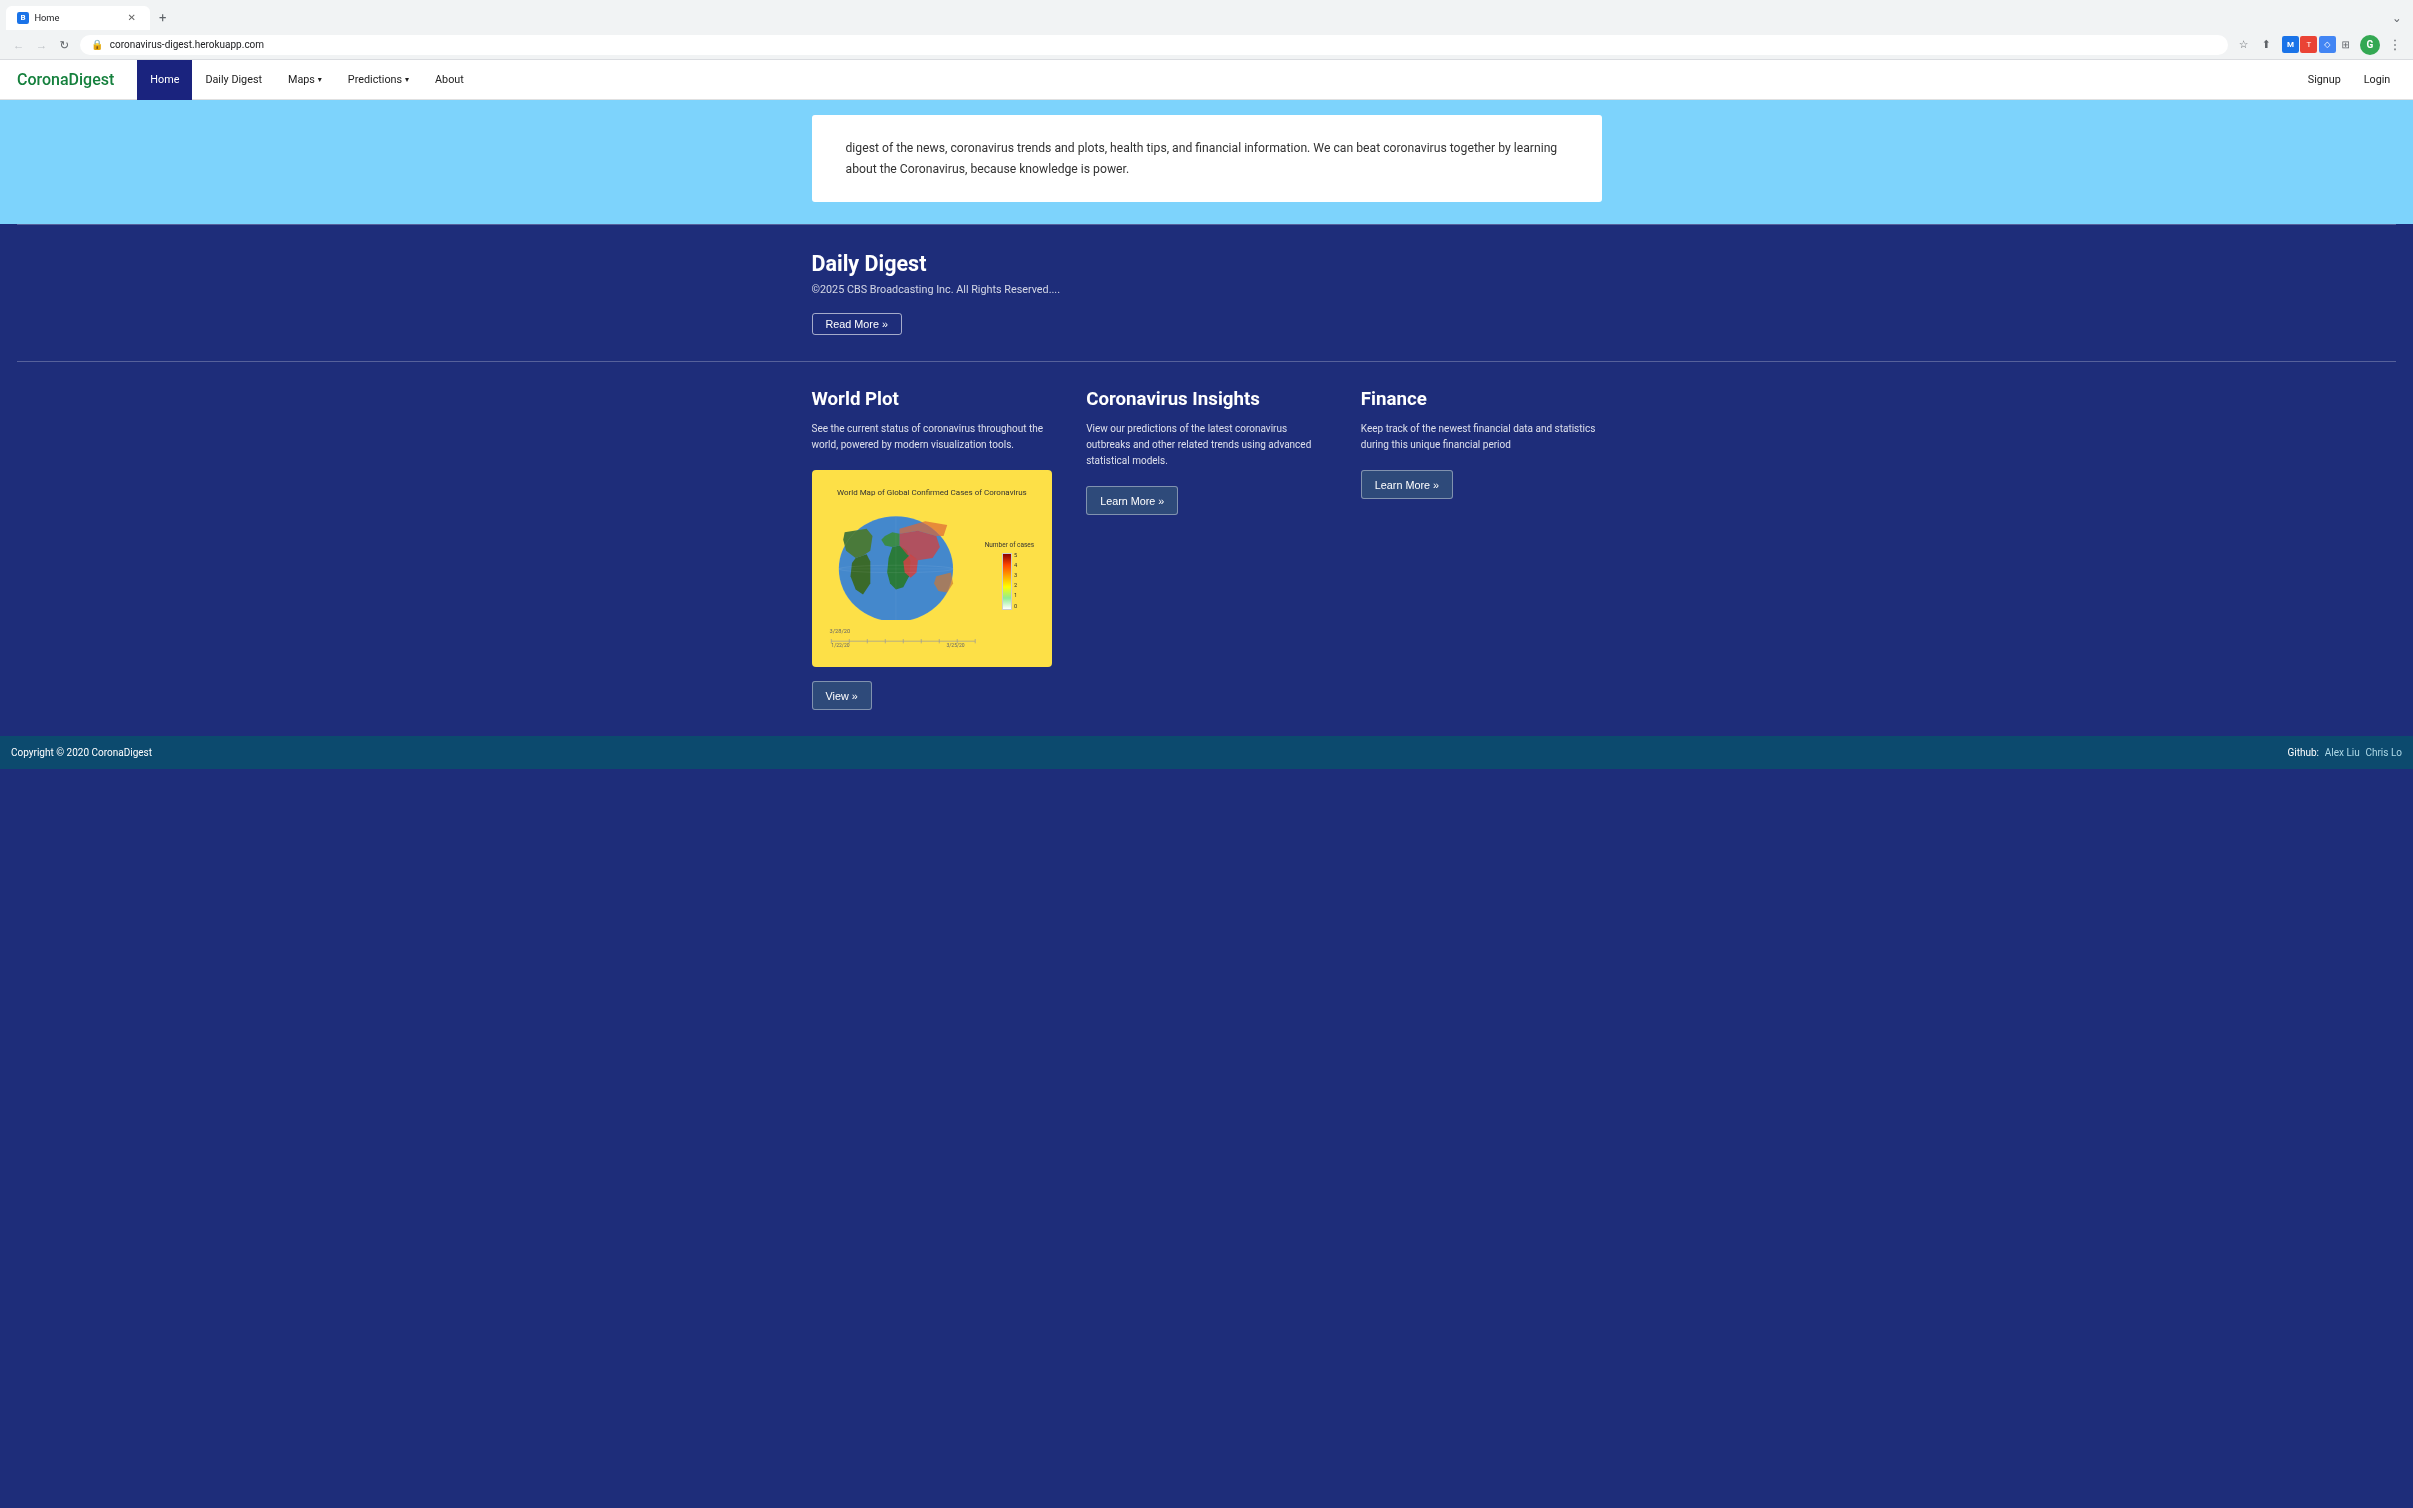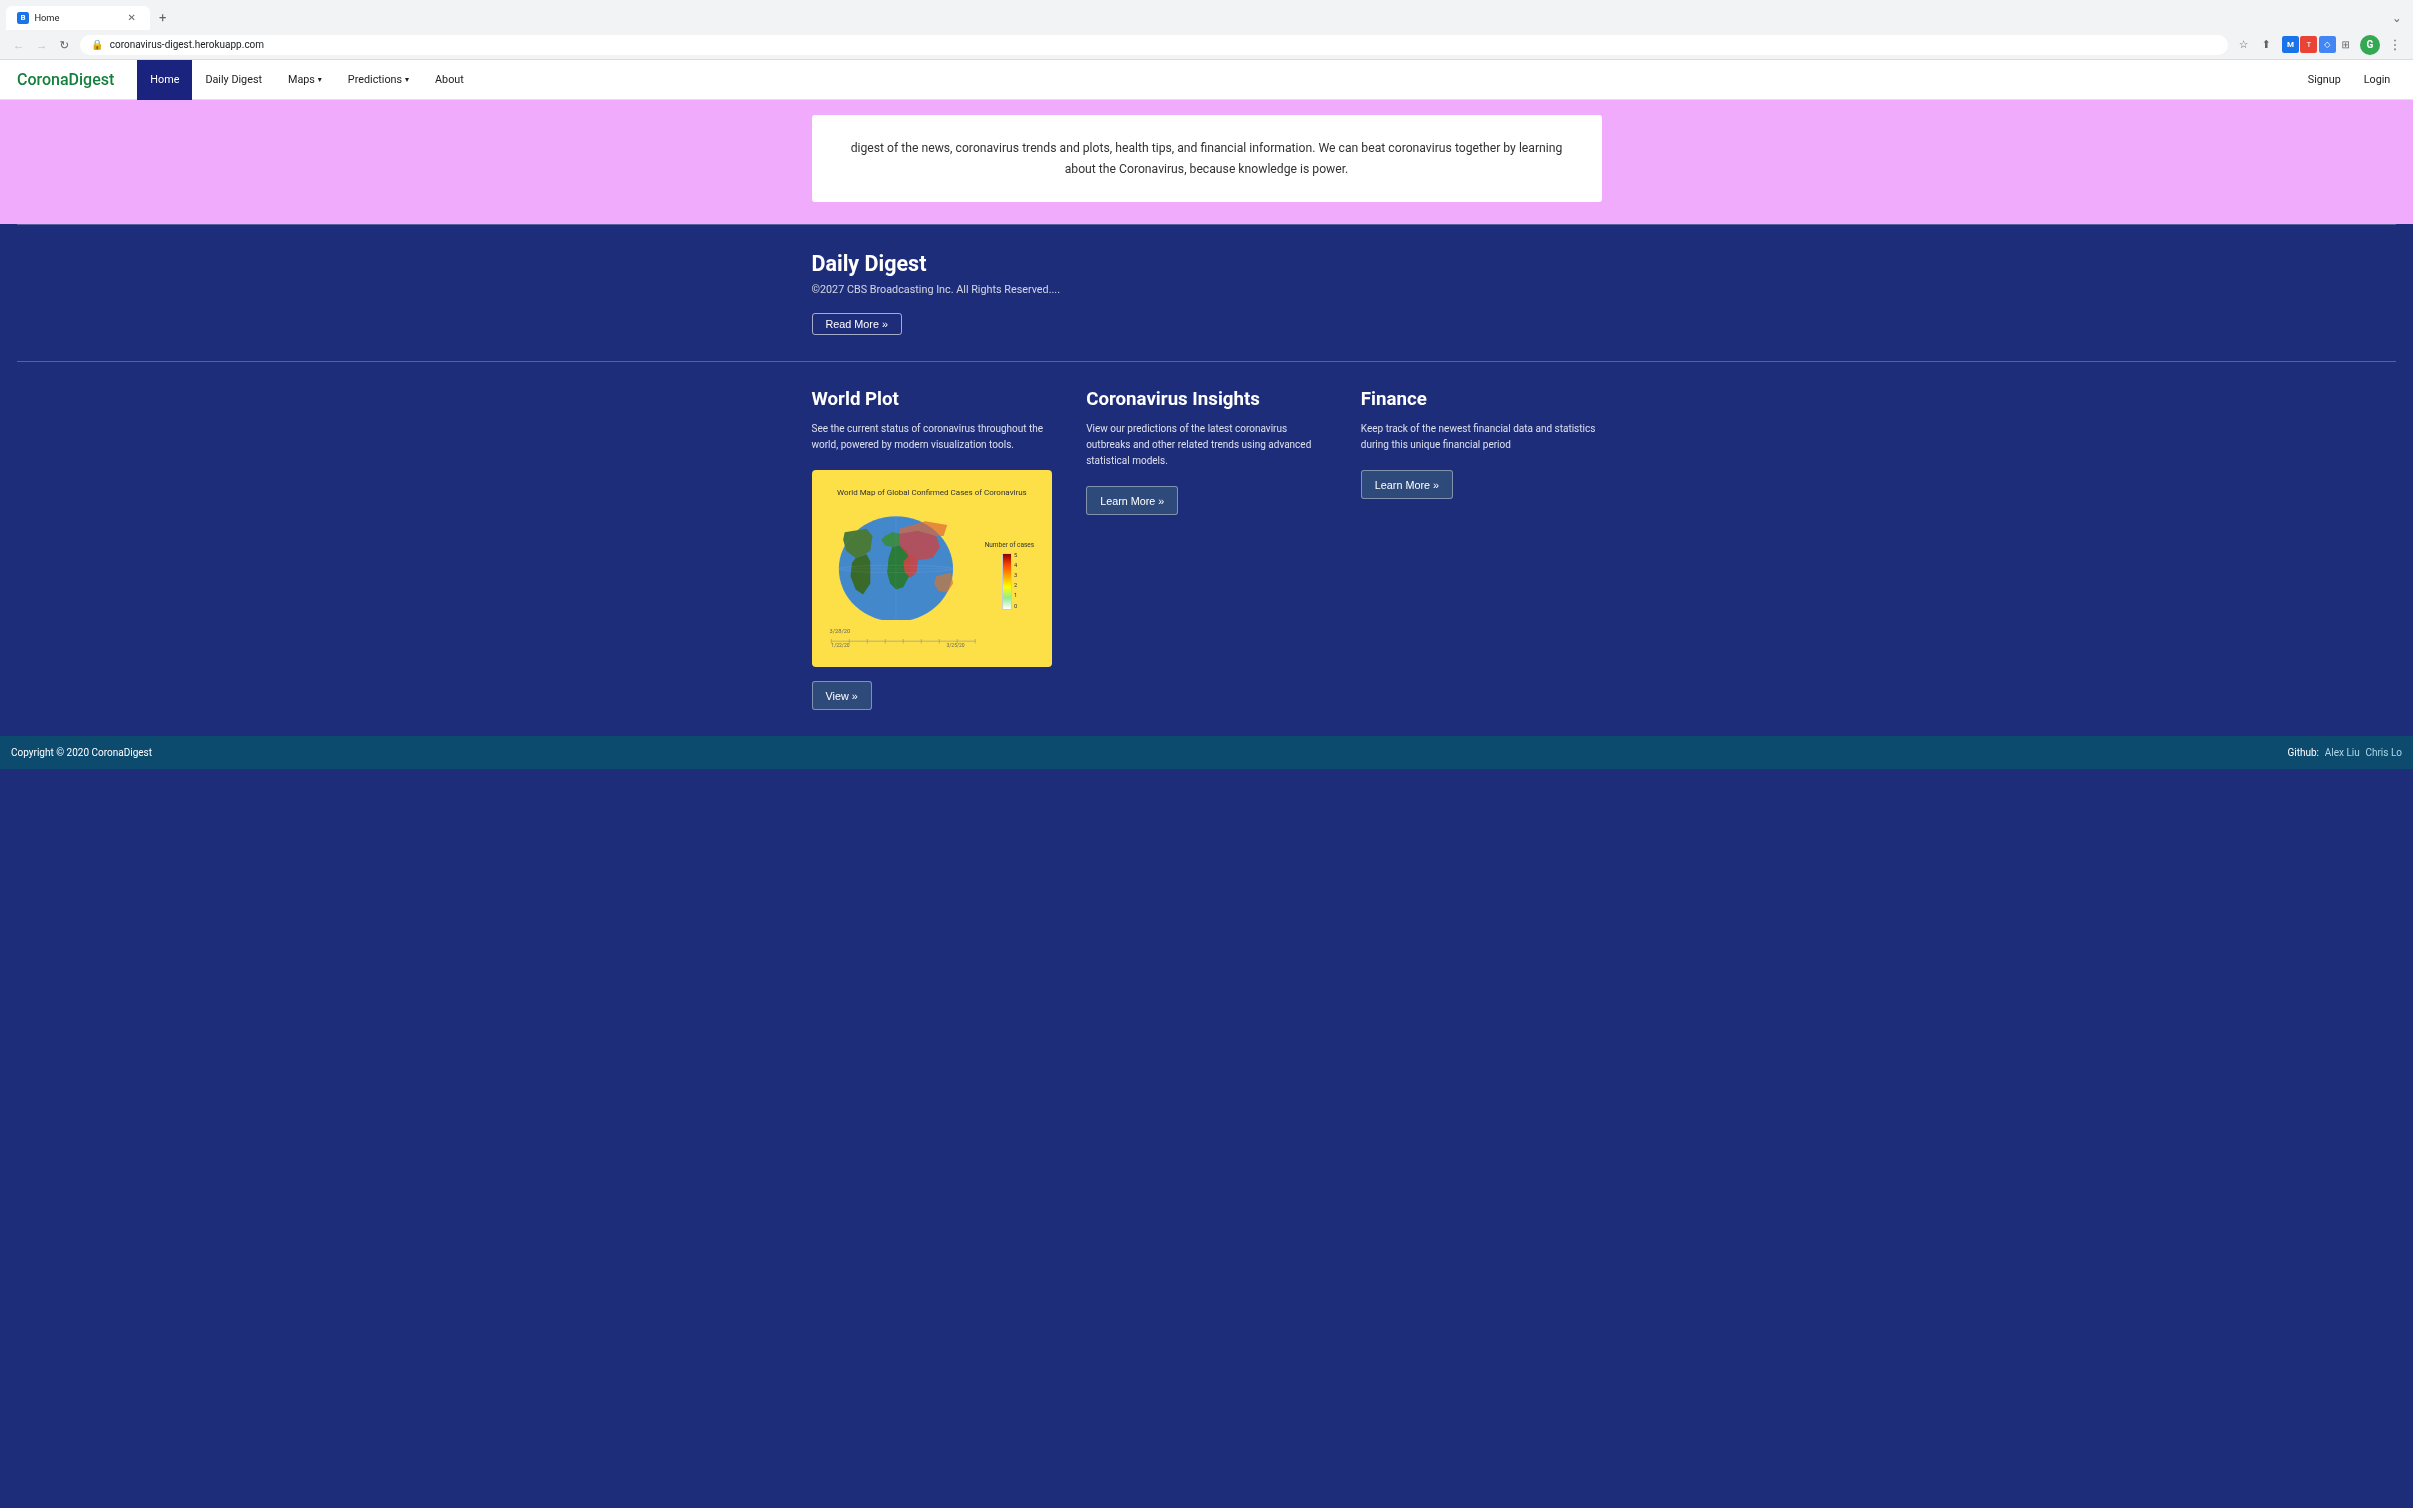--- a/index.html
+++ b/index.html
@@ -191,23 +191,22 @@
     .nav-right-link {
       font-size: 10.8px;
       color: #212121;
       cursor: pointer;
       padding: 5.7px;
     }
     .dropdown-arrow { font-size: 8px; }
 
     
     .hero-section {
-      background: #f0abfc;
+      background: #7dd3fc;
       padding: 14.4px 17px 21.5px;
-      text-align: center;
     }
     .hero-card {
       background: #fff;
       color: #212121;
       border-radius: 2.9px;
       padding: 23px 34px;
       max-width: 790px;
       margin: 0 auto;
     }
     .hero-text {
@@ -444,21 +443,21 @@
   <div class="hero-card">
     <p class="hero-text">digest of the news, coronavirus trends and plots, health tips, and financial information. We can beat coronavirus together by learning about the Coronavirus, because knowledge is power.</p>
   </div>
 </div>
 
 <hr class="section-divider">
 
 <div class="daily-digest-section">
   <div class="section-inner">
     <h2 class="section-title">Daily Digest</h2>
-    <p class="section-subtitle">©2027 CBS Broadcasting Inc. All Rights Reserved....</p>
+    <p class="section-subtitle">©2025 CBS Broadcasting Inc. All Rights Reserved....</p>
     <button class="btn-outline">Read More »</button>
   </div>
 </div>
 
 <hr class="section-divider">
 
 <div class="three-col-section">
   <div class="three-col-inner">
 
     <div>

